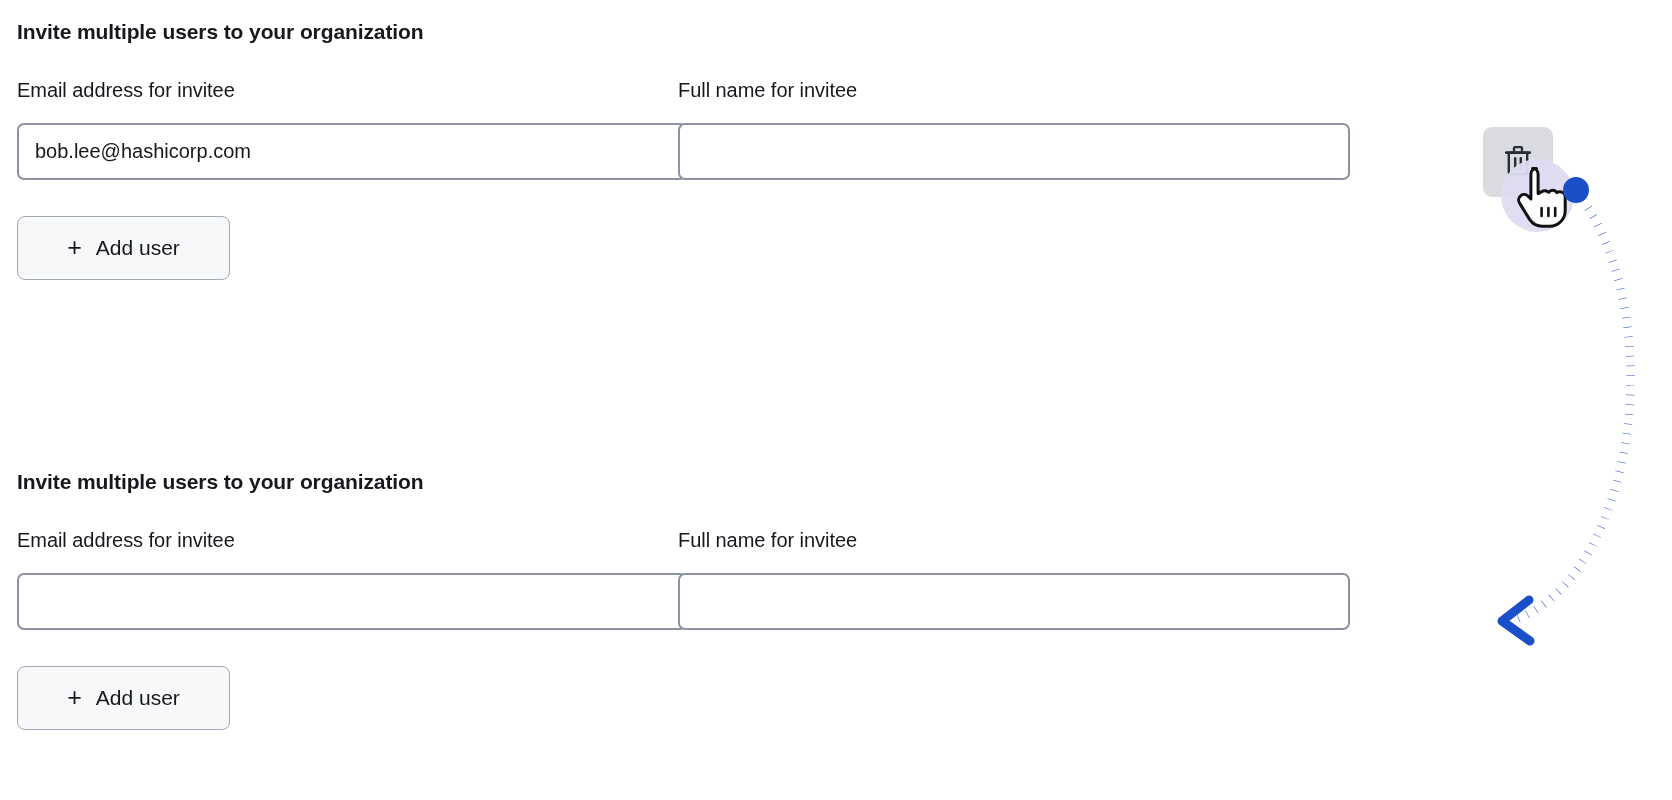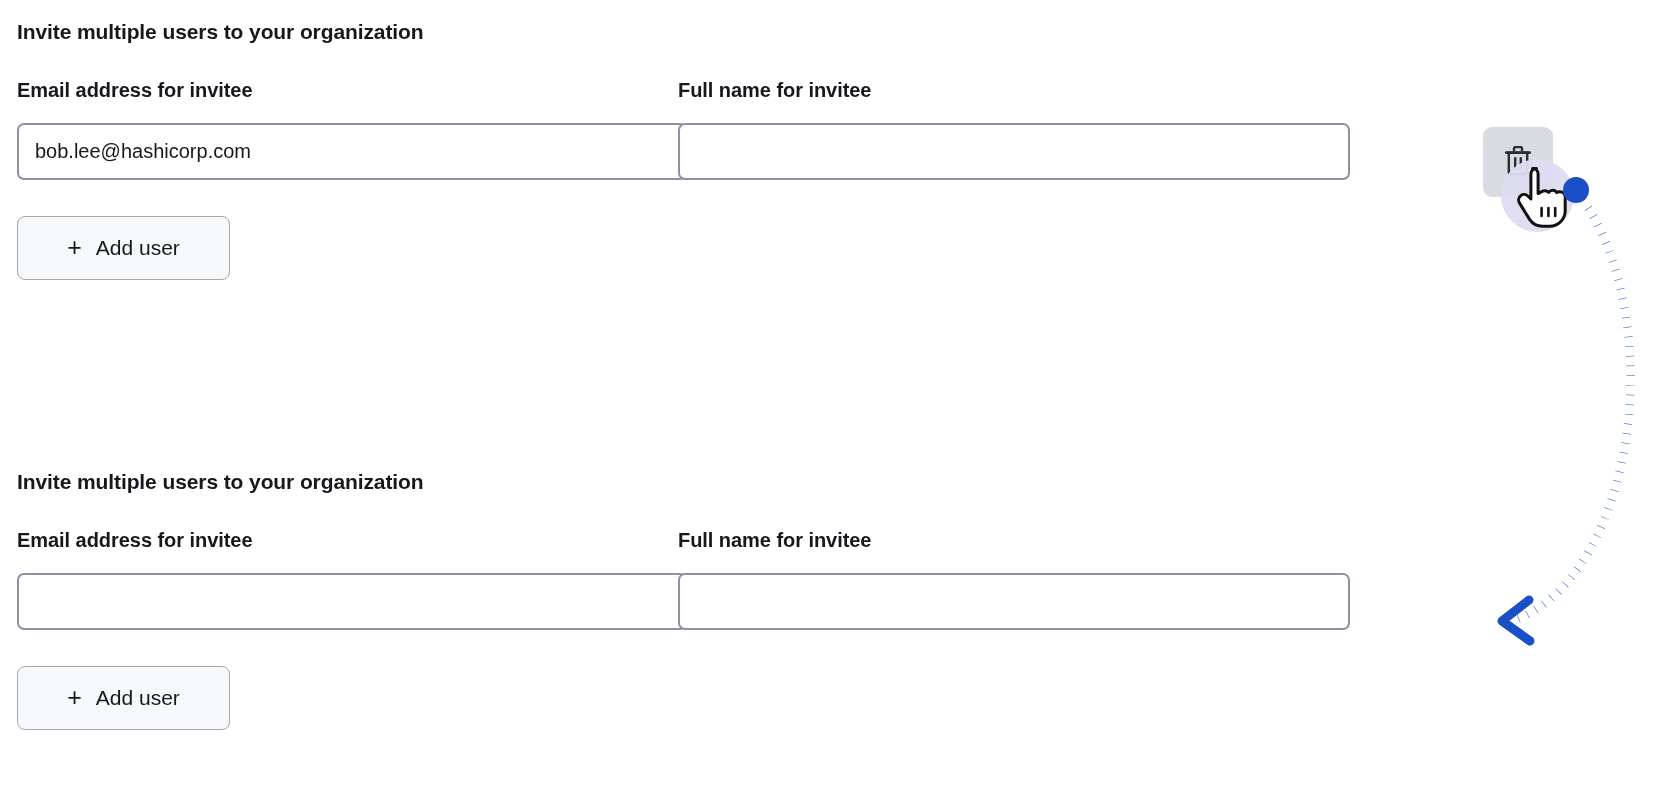--- a/index.html
+++ b/index.html
@@ -55,21 +55,21 @@
 
   .field {
     position: absolute;
     top: 0;
   }
   .field-email { left: 17px; width: 670px; }
   .field-name  { left: 678px; width: 672px; }
 
   .field-label {
     font-size: 20px;
-    font-weight: bold;
+    font-weight: normal;
     color: #16181d;
     letter-spacing: -0.05px;
     white-space: nowrap;
     display: block;
     line-height: 24px;
   }
 
   .text-input {
     display: block;
     box-sizing: border-box;

